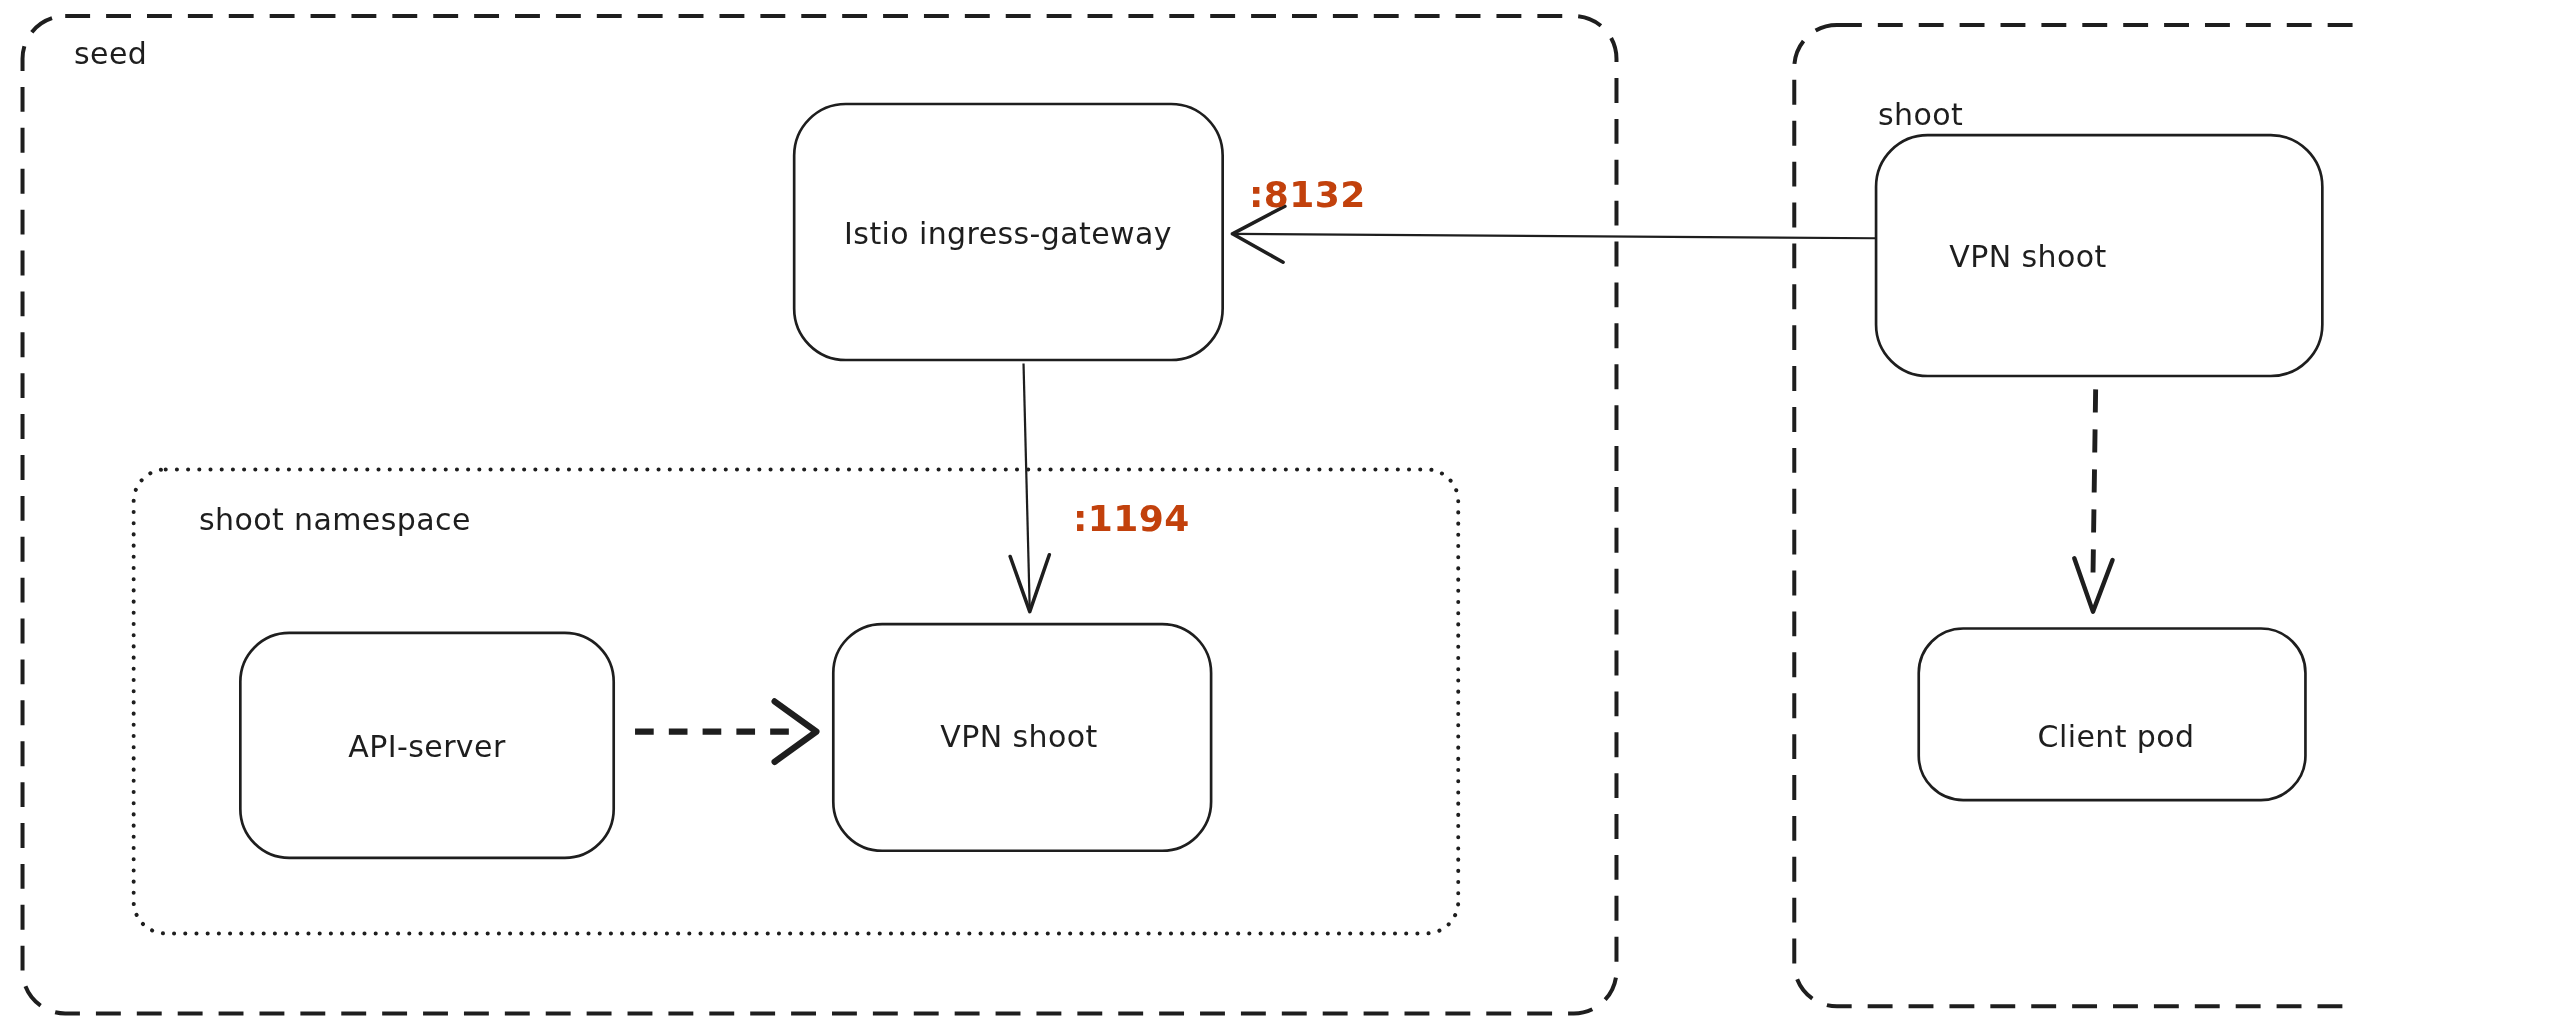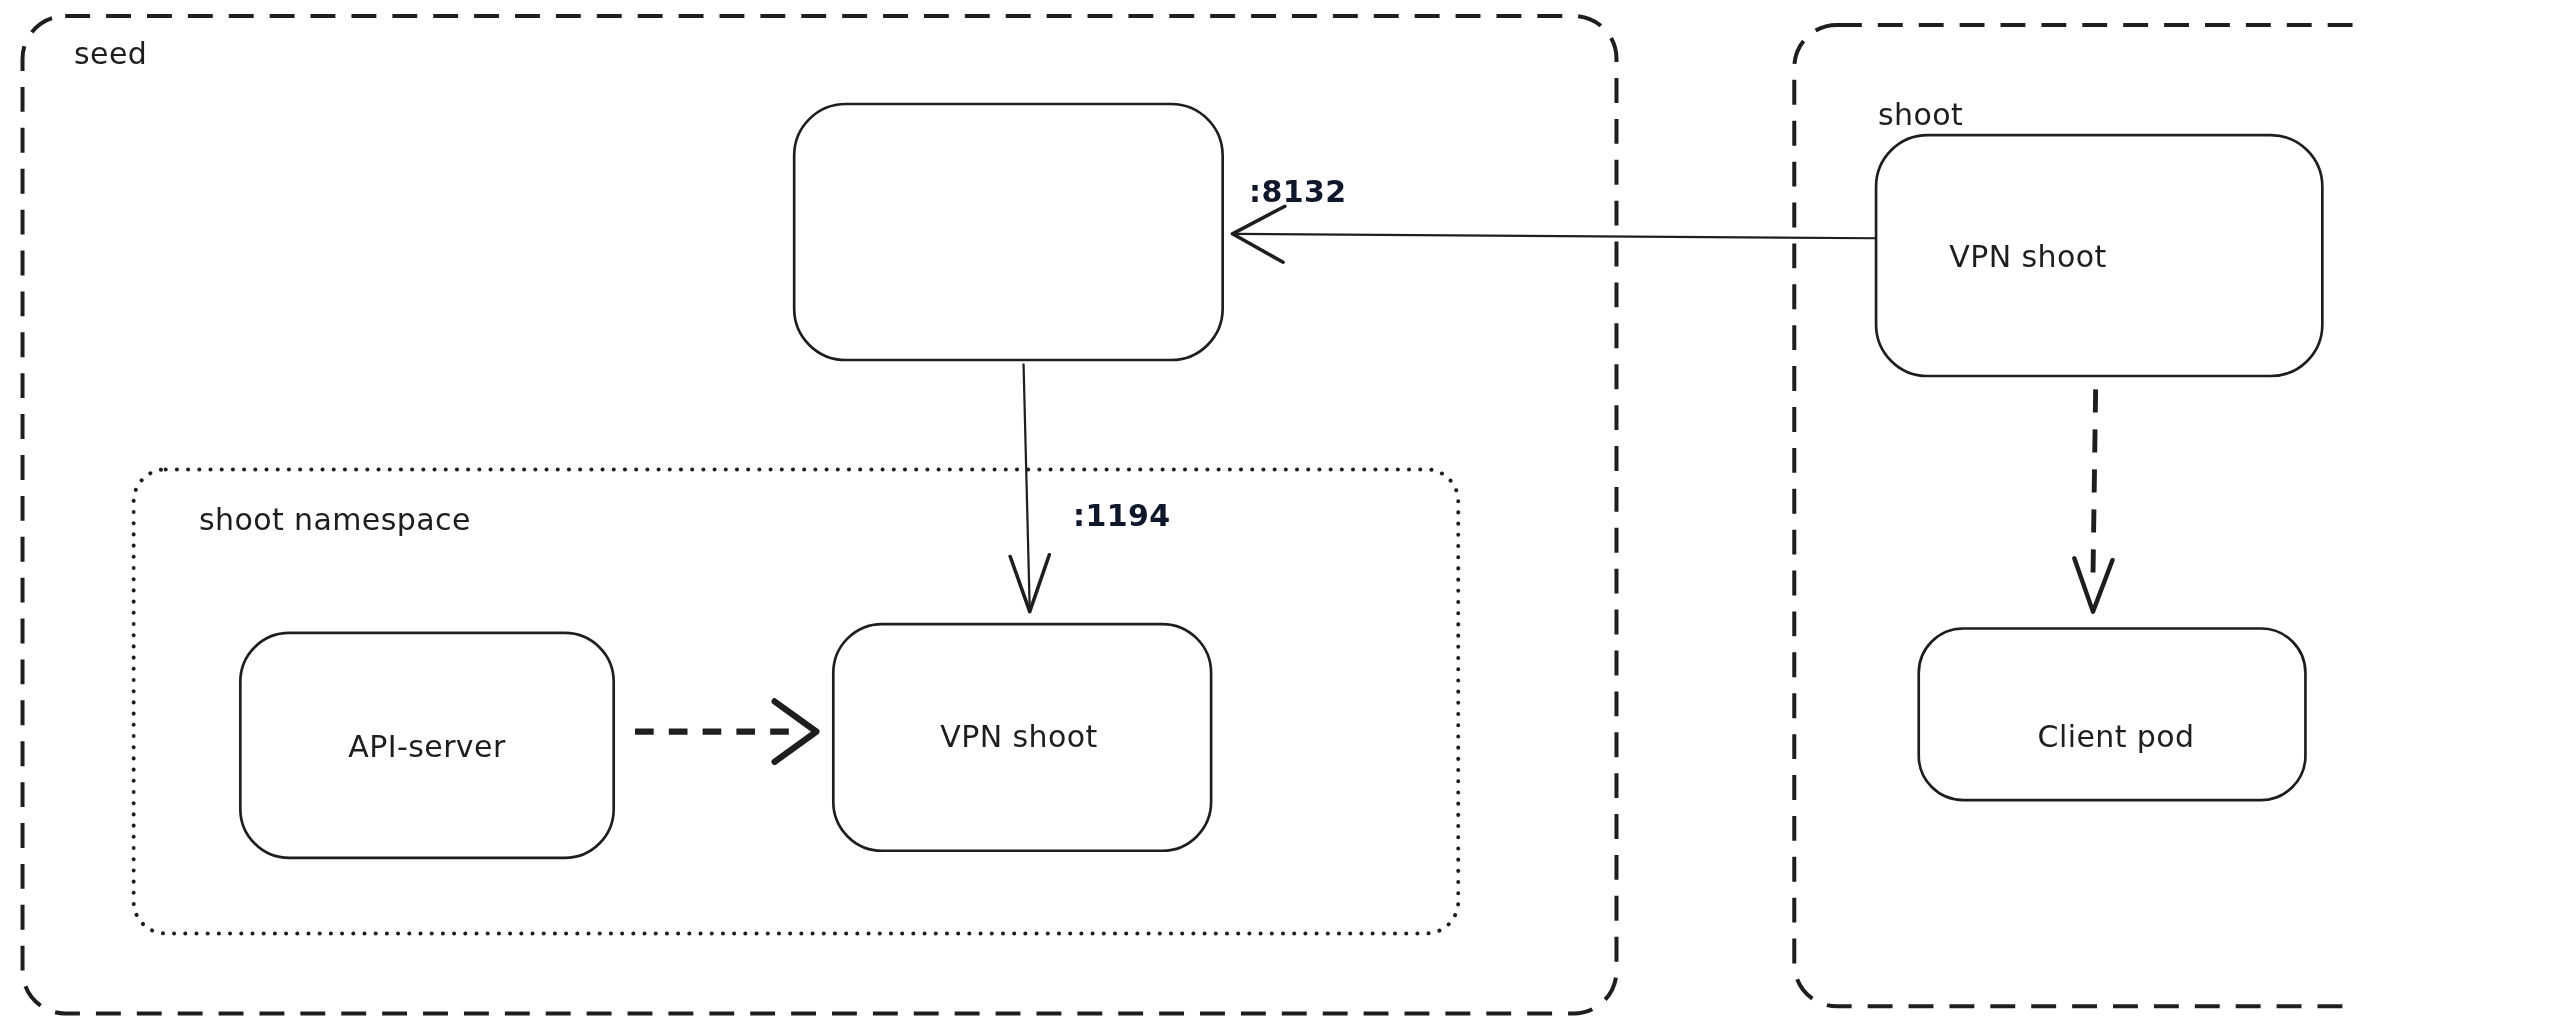--- a/index.html
+++ b/index.html
@@ -34,24 +34,24 @@
   .node-label {
     position: absolute;
     font-size: 30px;
     letter-spacing: 0.4px;
     color: #1e1e1e;
     white-space: nowrap;
     transform: translate(-50%, -50%);
   }
   .port-label {
     position: absolute;
-    font-size: 30px;
+    font-size: 36px;
     font-weight: bold;
     letter-spacing: 0.4px;
-    color: #0f172a;
+    color: #c2410c;
     white-space: nowrap;
   }
   .lbl-seed            { left: 74px;   top: 37px;  }
   .lbl-shoot-namespace { left: 187px;  top: 503px; margin-left: 12px; }
   .lbl-shoot           { left: 1878px; top: 64px; margin-top: 34px;  }
   .lbl-istio      { left: 1008px; top: 233px; }
   .lbl-api        { left: 427px;  top: 746px; }
   .lbl-vpn-server { left: 1019px; top: 736px; }
   .lbl-vpn-client { left: 2028px; top: 256px; }
   .lbl-client-pod { left: 2116px; top: 736px; }
@@ -101,20 +101,21 @@
       <polyline points="2333,628 2354,688 2376,630" fill="none" stroke="#1e1e1e" stroke-width="5" stroke-linecap="round" stroke-linejoin="round"></polyline>
     </g>
   </svg>
 
   <div class="group-label lbl-seed">seed</div>
 
   <div class="group-label lbl-shoot-namespace">shoot namespace</div>
 
   <div class="group-label lbl-shoot">shoot</div>
 
+  <div class="node-label lbl-istio">Istio ingress-gateway</div>
 
   <div class="node-label lbl-api">API-server</div>
 
   <div class="node-label lbl-vpn-server">VPN shoot</div>
 
   <div class="node-label lbl-vpn-client">VPN shoot</div>
 
   <div class="node-label lbl-client-pod">Client pod</div>
 
   <div class="port-label lbl-port-8132">:8132</div>

